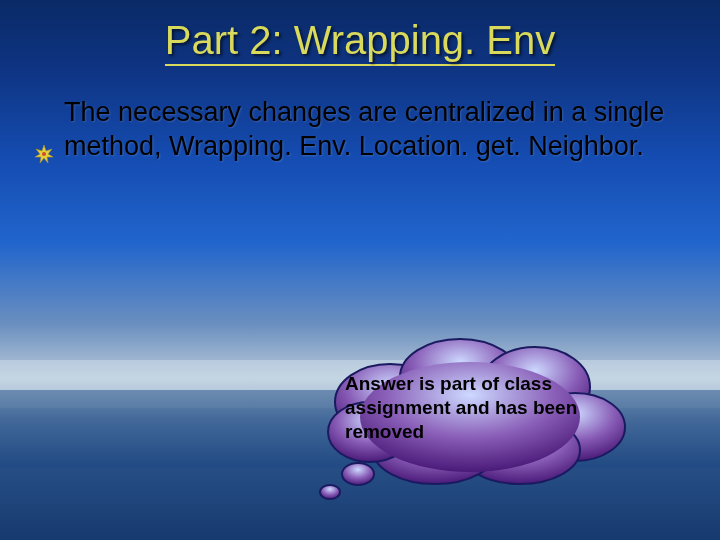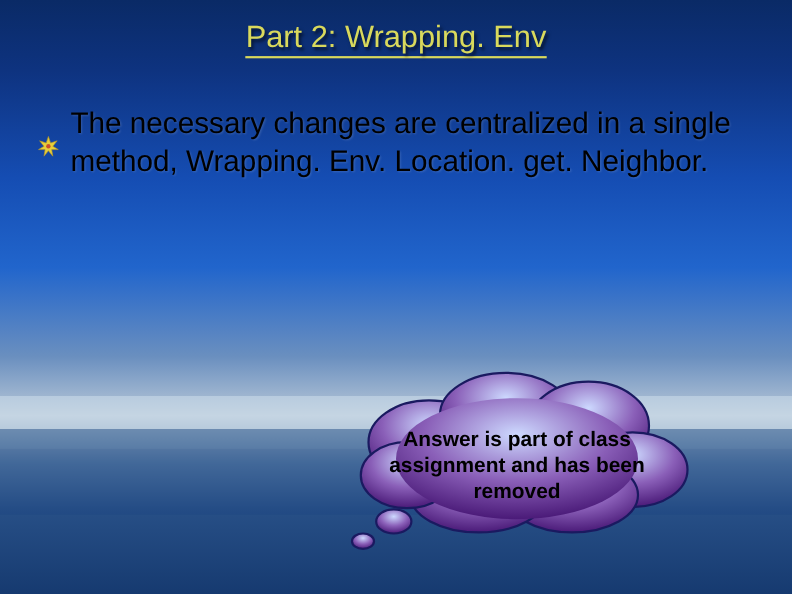--- a/index.html
+++ b/index.html
@@ -16,38 +16,38 @@
         #5a7fa8 78%,
         #274f86 86%,
         #163a70 100%);
   }
   
   .band1{position:absolute;left:0;right:0;top:360px;height:30px;background:rgba(210,225,238,0.5)}
   .band2{position:absolute;left:0;right:0;top:390px;height:18px;background:rgba(60,100,150,0.5)}
   .band3{position:absolute;left:0;right:0;top:408px;height:60px;background:rgba(30,70,130,0.4)}
   .title{
     position:absolute;top:18px;left:0;right:0;text-align:center;
-    font-size:28px;color:#d9d95c;
+    font-size:40px;color:#d9d95c;
     text-shadow:2px 2px 3px rgba(0,0,0,0.6);
   }
   .title .underline{border-bottom:2px solid #d9d95c;padding-bottom:2px}
   .body{
     position:absolute;top:96px;left:34px;right:30px;
     color:#000;font-size:27px;line-height:1.25;
   }
-  .item{display:flex;align-items:center;margin-bottom:6px}
+  .item{display:flex;align-items:flex-end;margin-bottom:6px}
   .bullet{flex:0 0 auto;margin-right:10px;margin-top:6px}
   .bullet svg{display:block}
   .txt{flex:1 1 auto;text-shadow:1px 1px 2px rgba(255,255,255,0.15)}
   .cloud{
     position:absolute;left:300px;top:332px;width:340px;height:170px;
   }
   .cloud-text{
-    position:absolute;left:345px;top:388px;width:250px;
-    text-align:center;font-size:19px;font-weight:bold;color:#000;
+    position:absolute;left:345px;top:372px;width:250px;
+    font-size:19px;font-weight:bold;color:#000;
     line-height:1.25;z-index:5;
   }
 </style>
 </head>
 <body>
 
 <div class="slide">
   <div class="band1"></div>
   <div class="band2"></div>
   <div class="band3"></div>

